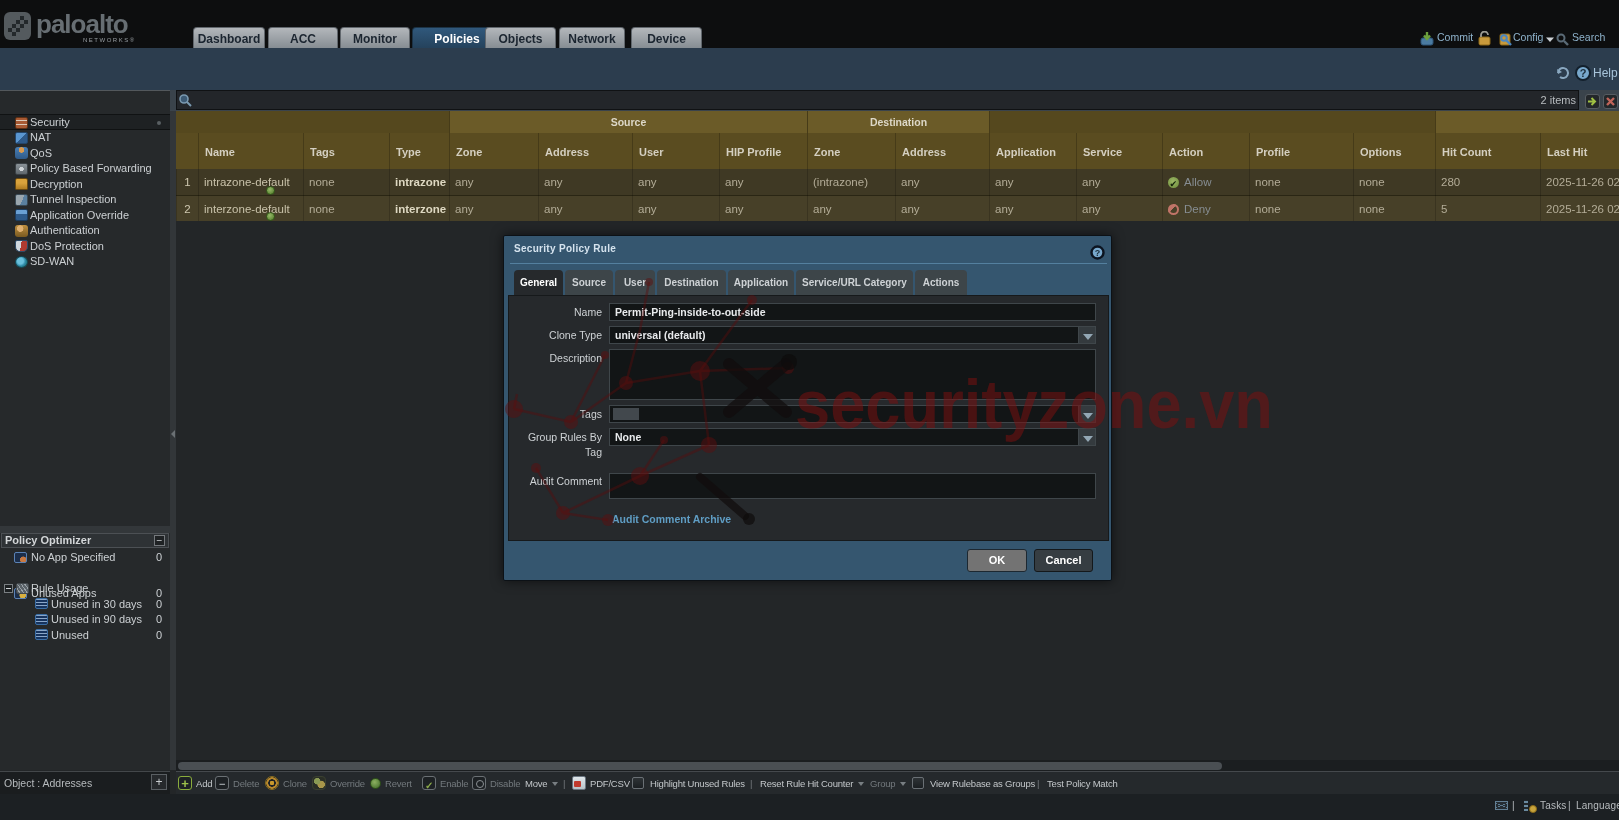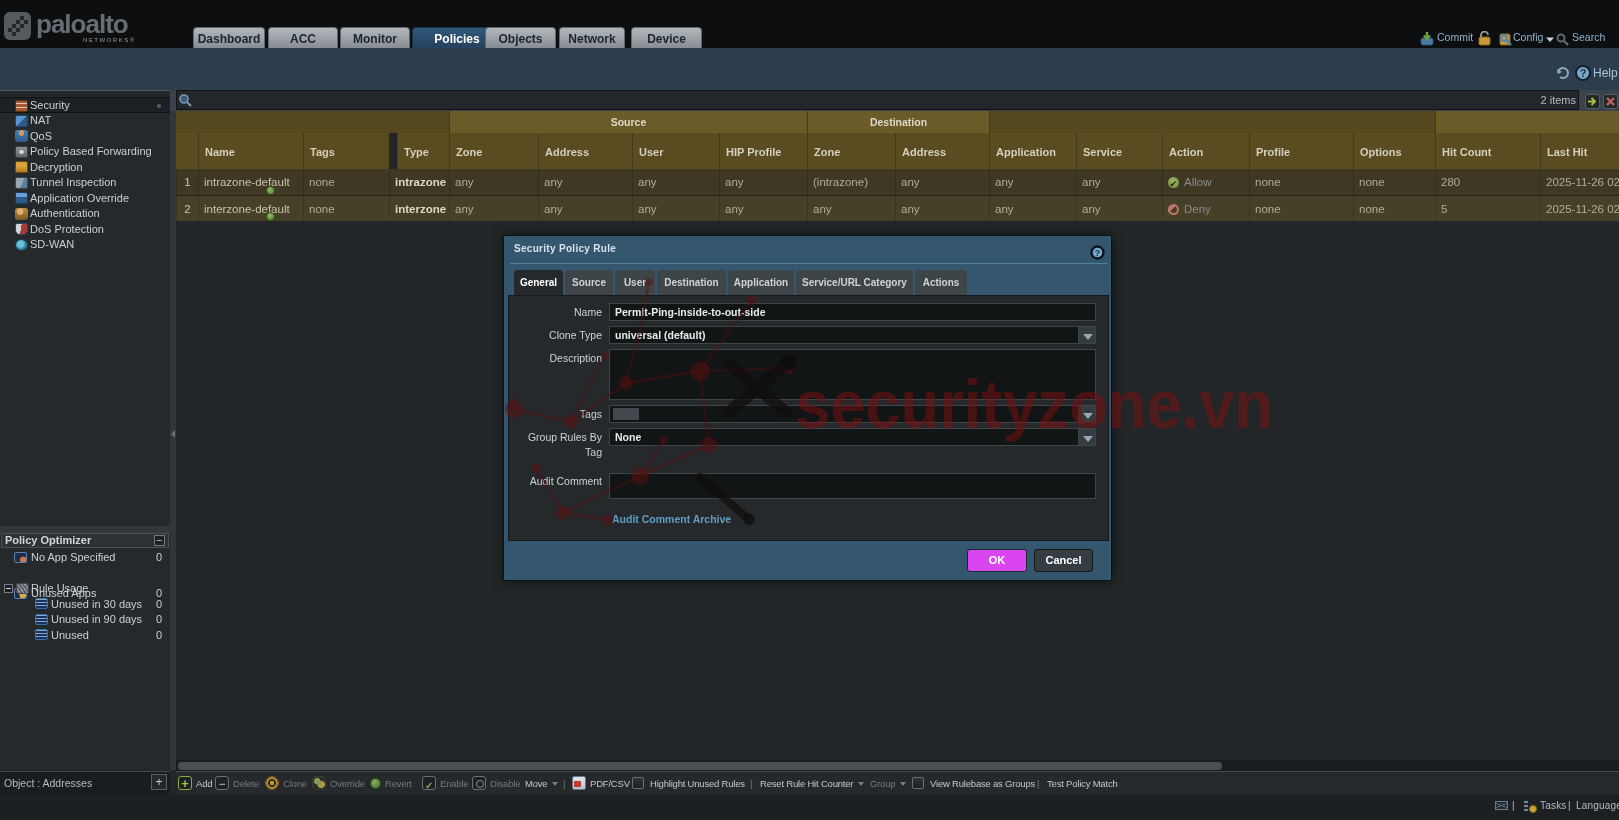--- a/index.html
+++ b/index.html
@@ -19,21 +19,21 @@
 .toptab.active { background:linear-gradient(#30587c,#24415a); color:#fff; border-color:#1c3346; }
 .toplink { top:31px; font-size:10.5px; color:#8fb3cc; }
 
 
 #blueband { left:0; top:48px; width:1619px; height:42px; background:#2c3d4e; }
 
 
 #sidebar { left:0; top:90px; width:170px; height:680px; background:#26292b;
   border-top:1px solid #53585c; }
 .snav { position:absolute; left:0; width:170px; height:15.5px; font-size:11px;
-  color:#ccd0d3; line-height:15.5px; white-space:nowrap; }
+  color:#ccd0d3; line-height:15.5px; white-space:nowrap;margin-top:17px; }
 .snav .ic { position:absolute; left:15px; top:1.5px; }
 .snav .lb { position:absolute; left:30px; }
 .snav.sel { background:#1e2123; border-top:1px solid #101213; border-bottom:1px solid #101213; }
 #splith { left:0; top:526px; width:170px; height:7px; background:#33373a; }
 #pohead { left:1px; top:533px; width:168px; height:15px; background:#2e3235;
   border:1px solid #4c5054; font-size:11px; font-weight:bold; color:#d3d6d8; line-height:13px; padding-left:3px; }
 .poitem { position:absolute; width:170px; height:15.5px; font-size:11px; color:#ccd0d3; line-height:15.5px; }
 .poitem .num { position:absolute; right:8px; }
 #objbar { left:0; top:771px; width:170px; height:23px; background:#1a1d1f;
   border-top:1px solid #43474a; font-size:10.5px; color:#b6babd; line-height:22px; padding-left:4px; }
@@ -289,21 +289,21 @@
 
   <div class="abs" id="tblwrap">
     <div class="gband" style="left:0; width:273px;"></div>
     <div class="gband lit" style="left:273px; width:358px; border-left:1px solid #463b18;">Source</div>
     <div class="gband lit" style="left:631px; width:182px; border-left:1px solid #463b18;">Destination</div>
     <div class="gband" style="left:813px; width:446px; border-left:1px solid #463b18;"></div>
     <div class="gband lit" style="left:1259px; width:184px; border-left:1px solid #463b18;"></div>
     <div class="hcell" style="left:0; width:22px; border-left:none;"></div>
     <div class="hcell" style="left:22px; width:105px;">Name</div>
     <div class="hcell" style="left:127px; width:86px;">Tags</div>
-    <div class="hcell" style="left:213px; width:60px;margin-left:8px;">Type</div>
+    <div class="hcell" style="left:213px; width:60px;">Type</div>
     <div class="hcell" style="left:273px; width:89px;">Zone</div>
     <div class="hcell" style="left:362px; width:94px;">Address</div>
     <div class="hcell" style="left:456px; width:87px;">User</div>
     <div class="hcell" style="left:543px; width:88px;">HIP Profile</div>
     <div class="hcell" style="left:631px; width:88px;">Zone</div>
     <div class="hcell" style="left:719px; width:94px;">Address</div>
     <div class="hcell" style="left:813px; width:87px;">Application</div>
     <div class="hcell" style="left:900px; width:86px;">Service</div>
     <div class="hcell" style="left:986px; width:87px;">Action</div>
     <div class="hcell" style="left:1073px; width:104px;">Profile</div>
@@ -409,21 +409,21 @@
     <div class="abs arrowbox" style="left:574px; top:91px; height:16px;"></div>
     <div class="abs minput" style="top:113px; height:51px;"></div>
     <div class="abs minput" style="top:169px; height:18px;">
         <span style="position:absolute; left:3px; top:2px; width:26px; height:12px; background:#42484d;"></span>
       </div>
     <div class="abs arrowbox" style="left:574px; top:170px; height:16px;"></div>
     <div class="abs minput" style="top:192px; height:18px;">None</div>
     <div class="abs arrowbox" style="left:574px; top:193px; height:16px;"></div>
     <div class="abs minput" style="top:237px; height:26px;"></div>
     <div class="abs" id="mlink">Audit Comment Archive</div>
-    <div class="abs mbtn" style="left:463px; width:60px; background:#d946ef; border:1px solid #1d2831;">OK</div>
+    <div class="abs mbtn" style="left:463px; width:60px; background:#737373; border:1px solid #1d2831;">OK</div>
     <div class="abs mbtn" style="left:530px; width:59px; background:#363d42; border:1px solid #14181b;">Cancel</div>
   </div>
 
   <svg class="abs" id="watermark" width="1619" height="820" viewBox="0 0 1619 820">
     <g stroke="rgba(90,13,13,0.42)" stroke-width="2.5" fill="none">
       <path d="M649 282 L640 330 L626 383 M700 371 L626 383 M700 371 L752 300 M700 371 L788 368 M626 383 L571 422 M571 422 L514 409 M571 422 L605 355 M709 445 L700 371 M709 445 L640 476 M640 476 L563 513 M640 476 L664 440 M563 513 L536 468 M563 513 L608 520 M514 409 L517 394"></path>
     </g>
     <g fill="rgba(95,14,14,0.48)">
       <circle cx="649" cy="282" r="4"></circle>
         <circle cx="700" cy="371" r="10"></circle>

